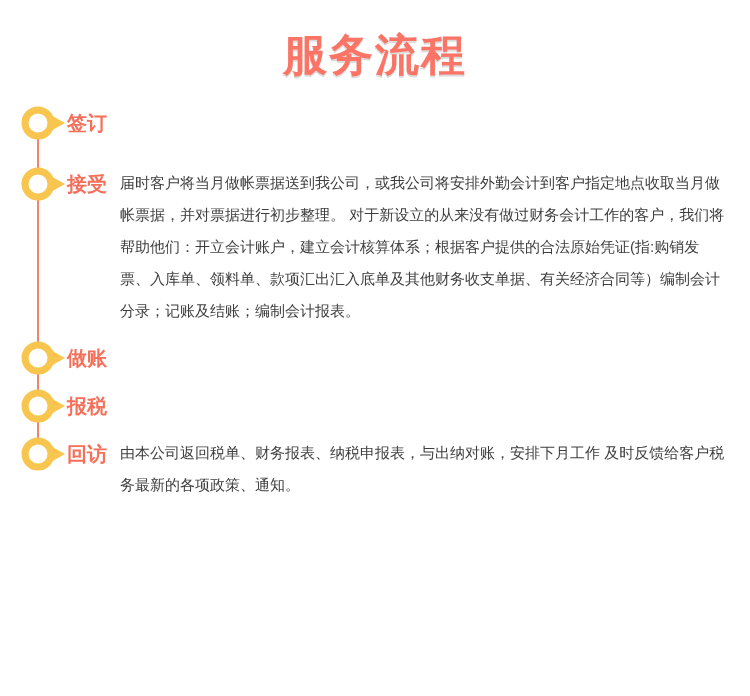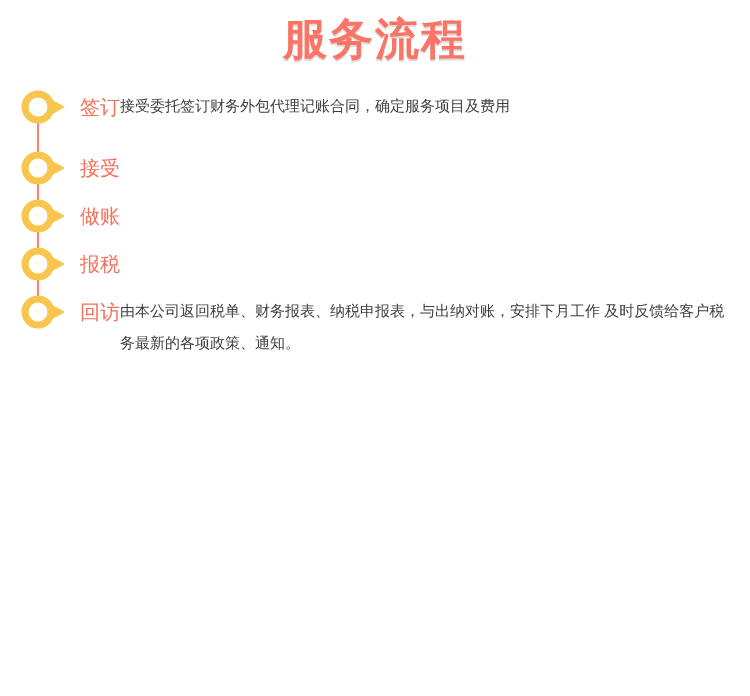--- a/index.html
+++ b/index.html
@@ -9,21 +9,21 @@
     font-family: "Liberation Sans", sans-serif;
   }
   .page {
     position: relative;
     width: 750px;
     height: 696px;
     background: var(--background, #fff);
     overflow: hidden;
   }
   .page-title {
-    margin: 0;
+    margin: 16px;
     padding-top: 16px;
     text-align: center;
     font-size: 44px;
     line-height: 46px;
     font-weight: bold;
     letter-spacing: 2px;
     color: var(--title, #fb7466);
     text-shadow: 0 2px 0 rgba(130,130,130,0.28);
   }
   .timeline {
@@ -62,24 +62,23 @@
     stroke: var(--marker, #f8c54e);
     stroke-width: 7px;
   }
   .marker-icon polygon {
     fill: var(--marker, #f8c54e);
   }
   .step-label {
     flex: 0 0 53px;
     font-size: 20px;
     line-height: 34px;
-    font-weight: normal;
+    font-weight: bold;
     color: var(--label, #f4705b);
     white-space: nowrap;
-    text-align: right;
   }
   .step-text {
     flex: 1 1 auto;
     padding-right: 24px;
     font-size: 15px;
     line-height: 32px;
     color: var(--body-text, #3e3e3e);
   }
   .step-text p {
     margin: 0;
@@ -93,33 +92,33 @@
 
   <div class="timeline">
   <div class="step">
     <div class="marker-col">
       <svg class="marker-icon" width="46" height="34" viewBox="0 0 46 34" aria-hidden="true">
         <polygon points="27,7.5 44,17 27,26.5"></polygon>
         <circle cx="17" cy="17" r="13"></circle>
       </svg>
     </div>
     <div class="step-label">签订</div>
-    <div class="step-text">
-          <p>接受委托签订财务外包代理记账合同，确定服务项目及费用</p>
-        </div>
   </div>
 
   <div class="step">
     <div class="marker-col">
       <svg class="marker-icon" width="46" height="34" viewBox="0 0 46 34" aria-hidden="true">
         <polygon points="27,7.5 44,17 27,26.5"></polygon>
         <circle cx="17" cy="17" r="13"></circle>
       </svg>
     </div>
     <div class="step-label">接受</div>
+    <div class="step-text">
+          <p>届时客户将当月做帐票据送到我公司，或我公司将安排外勤会计到客户指定地点收取当月做帐票据，并对票据进行初步整理。 对于新设立的从来没有做过财务会计工作的客户，我们将帮助他们：开立会计账户，建立会计核算体系；根据客户提供的合法原始凭证(指:购销发票、入库单、领料单、款项汇出汇入底单及其他财务收支单据、有关经济合同等）编制会计分录；记账及结账；编制会计报表。</p>
+        </div>
   </div>
 
   <div class="step">
     <div class="marker-col">
       <svg class="marker-icon" width="46" height="34" viewBox="0 0 46 34" aria-hidden="true">
         <polygon points="27,7.5 44,17 27,26.5"></polygon>
         <circle cx="17" cy="17" r="13"></circle>
       </svg>
     </div>
     <div class="step-label">做账</div>

